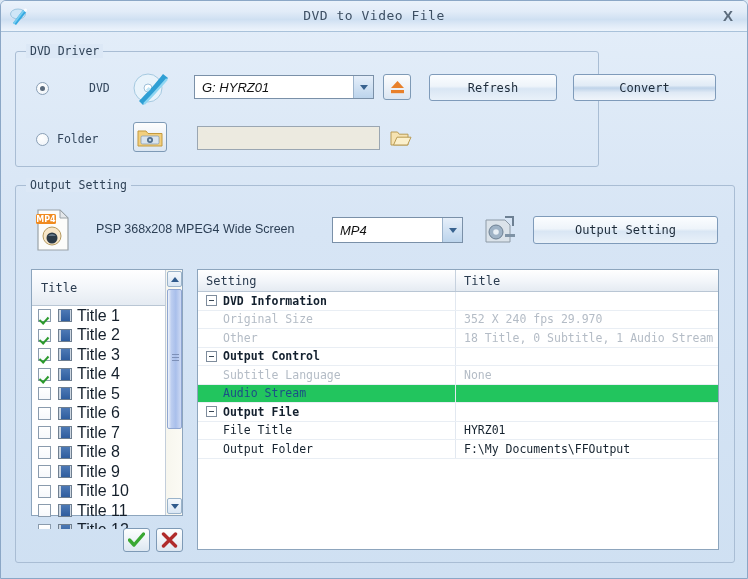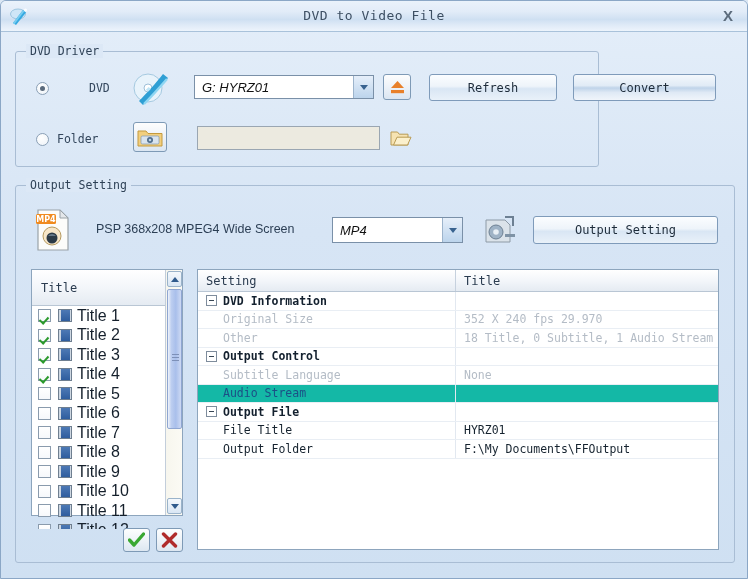--- a/index.html
+++ b/index.html
@@ -295,21 +295,21 @@
     flex: 1;
     display: flex; align-items: center;
     padding-left: 8px;
     white-space: nowrap;
     overflow: hidden;
   }
   .trow.group .c1 { font-weight: bold; color: #13202e; }
   .trow.group .c2 { border: none; }
   .trow.dim .c1, .trow.dim .c2 { color: #b4bcc6; }
   .trow.normal .c1, .trow.normal .c2 { color: #16232f; }
-  .trow.selected { background: #14b8a6; }
+  .trow.selected { background: #22c55e; }
   .trow.selected .c1 { color: #1c4f86; }
   .trow.selected .c2 { color: #16232f; }
   .expander {
     width: 11px; height: 11px; flex: none;
     margin-right: 6px; margin-left: 2px;
     border: 1px solid #7e8c9c;
     background: #fff;
     position: relative;
   }
   .expander::before {

